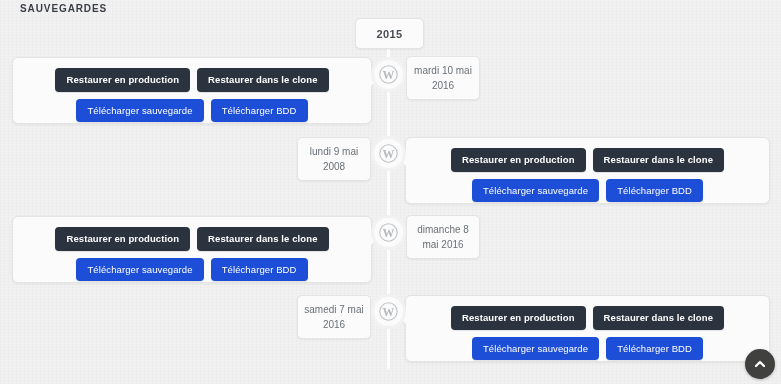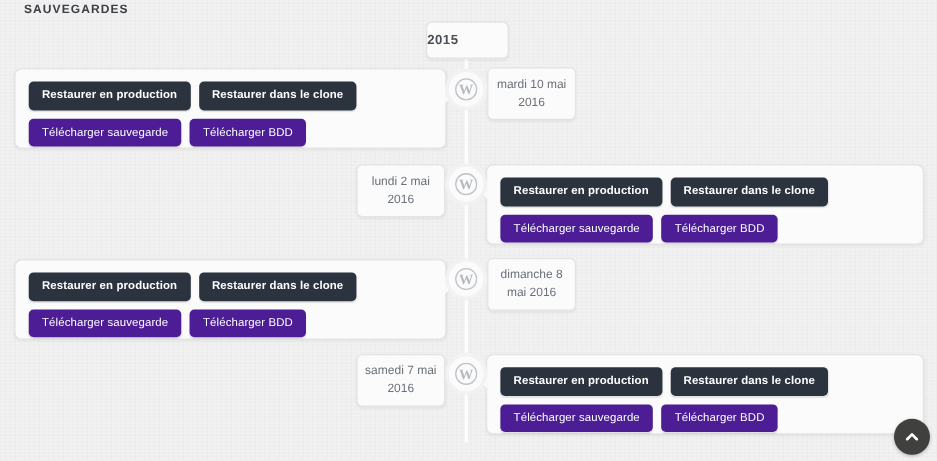--- a/index.html
+++ b/index.html
@@ -30,21 +30,21 @@
     background:#fdfdfd;
     box-shadow:0 0 1px rgba(0,0,0,0.06);
   }
 
   
   .year-box{
     position:absolute;left:355px;top:18px;
     width:67px;height:29px;
     background:#fbfbfb;border:1px solid #e3e3e4;border-radius:5px;
     box-shadow:0 1px 2px rgba(0,0,0,0.05);
-    display:flex;align-items:center;
+    display:flex;align-items:center;justify-content:center;
     font-size:11px;font-weight:bold;color:#4a4f55;letter-spacing:0.4px;
   }
 
   
   .wp-badge{
     position:absolute;left:374px;width:29px;height:29px;border-radius:50%;
     background:#fbfbfb;
     box-shadow:0 0 0 3px #f2f2f3, 0 1px 2px rgba(0,0,0,0.10);
     display:flex;align-items:center;justify-content:center;
     z-index:4;
@@ -77,34 +77,34 @@
     border-right:7px solid #fbfbfb;
     filter:drop-shadow(-1px 0 0 #e4e4e5);
   }
   .card.left::after{
     content:"";position:absolute;right:-7px;top:14px;
     width:0;height:0;
     border-top:7px solid transparent;border-bottom:7px solid transparent;
     border-left:7px solid #fbfbfb;
     filter:drop-shadow(1px 0 0 #e4e4e5);
   }
-  .btn-row{display:flex;flex-wrap:wrap;gap:7px;}
+  .btn-row{display:flex;flex-wrap:wrap;gap:7px;justify-content:center;}
   .btn{
     border:0;border-radius:4px;
     font-family:"Liberation Sans", sans-serif;
     font-size:9.5px;font-weight:bold;color:#ffffff;
     padding:7px 11px 7px 11px;
     line-height:1;
     cursor:pointer;
     white-space:nowrap;
     letter-spacing:0.1px;
     box-shadow:0 1px 1px rgba(0,0,0,0.10);
   }
   .btn.dark{background:#2b333f;}
-  .btn.blue{background:#4c1d95;font-weight:normal;}
+  .btn.blue{background:#1d4ed8;font-weight:normal;}
 
   
   .scroll-top{
     position:absolute;right:6px;bottom:5px;
     width:30px;height:30px;border-radius:50%;
     background:#40403f;
     display:flex;align-items:center;justify-content:center;
     box-shadow:0 1px 3px rgba(0,0,0,0.25);
     cursor:pointer;
   }
@@ -145,21 +145,21 @@
 
 <div class="wp-badge" style="top:139px;">
   <span>
     <svg width="19" height="19" viewBox="0 0 24 24">
       <circle cx="12" cy="12" r="11" fill="none" stroke="#bfc3c7" stroke-width="1.4"></circle>
       <text x="12" y="17.2" text-anchor="middle" font-family="Liberation Serif, serif" font-size="15" font-weight="bold" fill="#b6babf">W</text>
     </svg>
   </span>
 </div>
 <div class="date-chip" style="left:297px;top:137px;">
-  <span>lundi 2 mai 2016</span>
+  <span>lundi 9 mai 2008</span>
 </div>
 <div class="card right" style="left:405px;top:137px;width:365px;height:67px;">
   <div class="btn-row">
     <button class="btn dark">Restaurer en production</button>
     <button class="btn dark">Restaurer dans le clone</button>
     <button class="btn blue">Télécharger sauvegarde</button>
     <button class="btn blue">Télécharger BDD</button>
   </div>
 </div>
 

